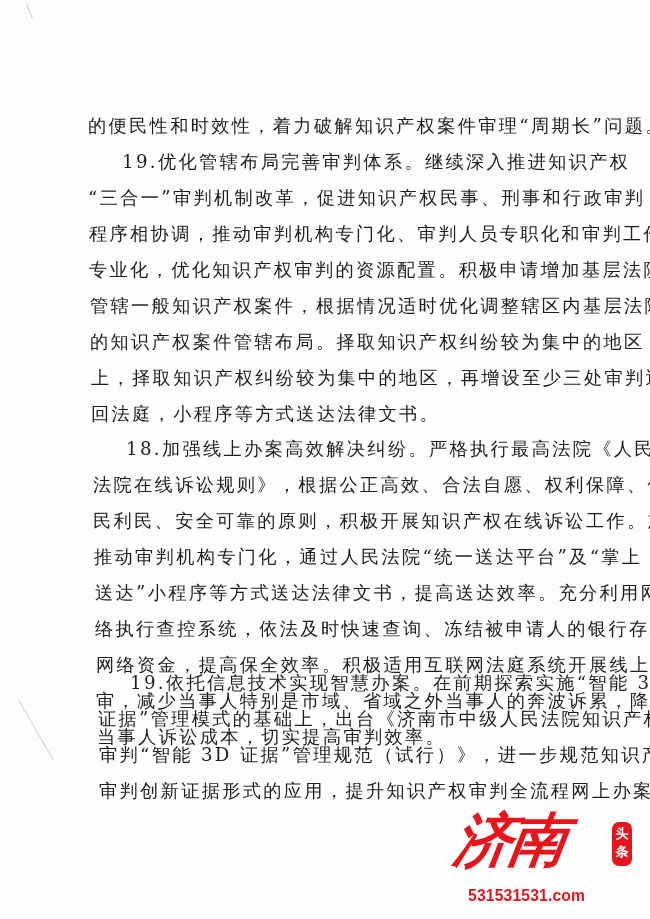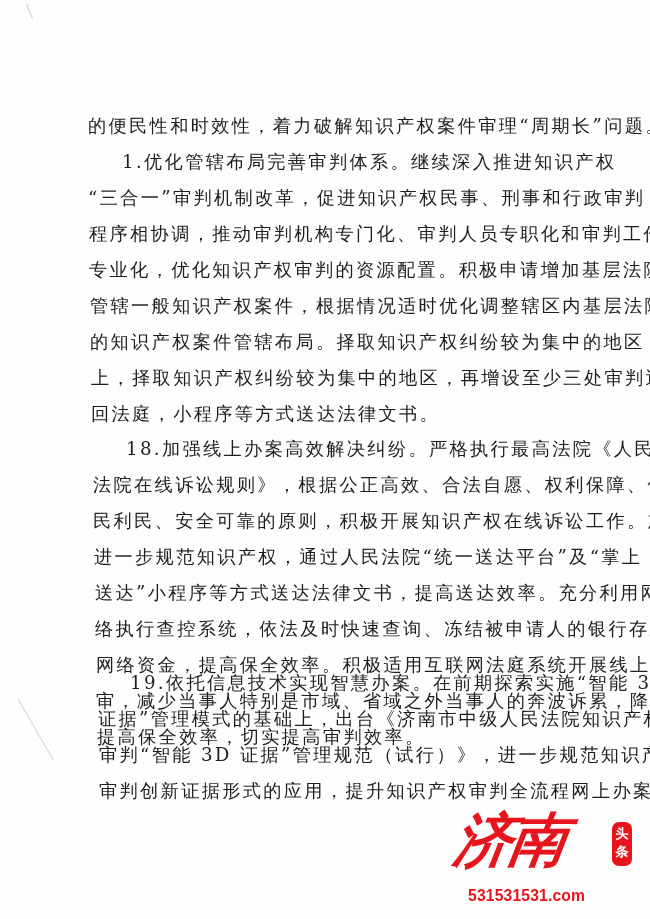--- a/index.html
+++ b/index.html
@@ -90,37 +90,37 @@
   </style>
 </head>
 <body>
 
 <div class="page">
   <div class="scan-mark top"></div>
   <div class="scan-mark side"></div>
 
   <div id="text-body">
     <div class="line" style="left:88px;top:115px;">的便民性和时效性，着力破解知识产权案件审理“周期长”问题。</div>
-    <div class="line" style="left:122px;top:151px;">1.优化管辖布局完善审判体系。继续深入推进知识产权</div>
+    <div class="line" style="left:122px;top:151px;">19.优化管辖布局完善审判体系。继续深入推进知识产权</div>
     <div class="line" style="left:88px;top:187px;">“三合一”审判机制改革，促进知识产权民事、刑事和行政审判</div>
     <div class="line" style="left:89px;top:223px;">程序相协调，推动审判机构专门化、审判人员专职化和审判工作</div>
     <div class="line" style="left:89px;top:259px;">专业化，优化知识产权审判的资源配置。积极申请增加基层法院</div>
     <div class="line" style="left:90px;top:295px;">管辖一般知识产权案件，根据情况适时优化调整辖区内基层法院</div>
     <div class="line" style="left:90px;top:331px;">的知识产权案件管辖布局。择取知识产权纠纷较为集中的地区</div>
     <div class="line" style="left:91px;top:367px;">上，择取知识产权纠纷较为集中的地区，再增设至少三处审判巡</div>
     <div class="line" style="left:91px;top:403px;">回法庭，小程序等方式送达法律文书。</div>
     <div class="line" style="left:126px;top:438px;">18.加强线上办案高效解决纠纷。严格执行最高法院《人民</div>
     <div class="line" style="left:93px;top:474px;">法院在线诉讼规则》，根据公正高效、合法自愿、权利保障、便</div>
     <div class="line" style="left:93px;top:510px;">民利民、安全可靠的原则，积极开展知识产权在线诉讼工作。加</div>
-    <div class="line" style="left:94px;top:546px;">进一步规范知识产权，通过人民法院“统一送达平台”及“掌上</div>
+    <div class="line" style="left:94px;top:546px;">推动审判机构专门化，通过人民法院“统一送达平台”及“掌上</div>
     <div class="line" style="left:95px;top:582px;">送达”小程序等方式送达法律文书，提高送达效率。充分利用网</div>
     <div class="line" style="left:95px;top:618px;">络执行查控系统，依法及时快速查询、冻结被申请人的银行存款、</div>
     <div class="line" style="left:96px;top:654px;">网络资金，提高保全效率。积极适用互联网法庭系统开展线上庭</div>
     <div class="line" style="left:96px;top:690px;">审，减少当事人特别是市域、省域之外当事人的奔波诉累，降低</div>
-    <div class="line" style="left:97px;top:726px;">提高保全效率，切实提高审判效率。</div>
+    <div class="line" style="left:97px;top:726px;">当事人诉讼成本，切实提高审判效率。</div>
 
   </div>
 
   <div>
     <div class="line" style="left:130px;top:672px;">19.依托信息技术实现智慧办案。在前期探索实施“智能 3D</div>
     <div class="line" style="left:98px;top:708px;">证据”管理模式的基础上，出台《济南市中级人民法院知识产权</div>
     <div class="line" style="left:99px;top:744px;">审判“智能 3D 证据”管理规范（试行）》，进一步规范知识产权</div>
     <div class="line" style="left:99px;top:780px;">审判创新证据形式的应用，提升知识产权审判全流程网上办案水</div>
   </div>
 

